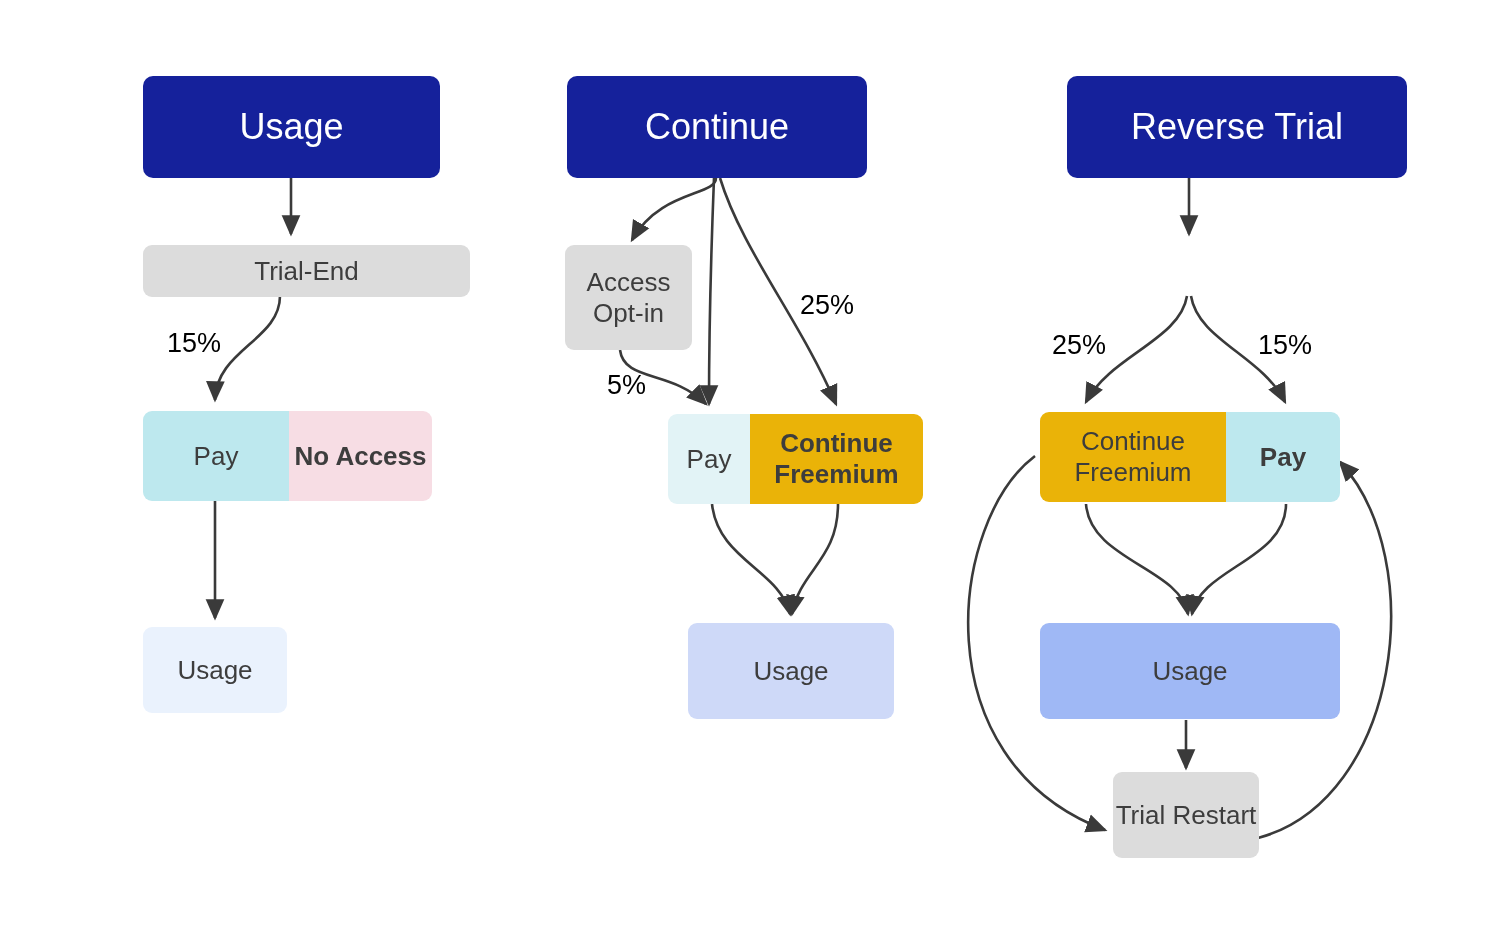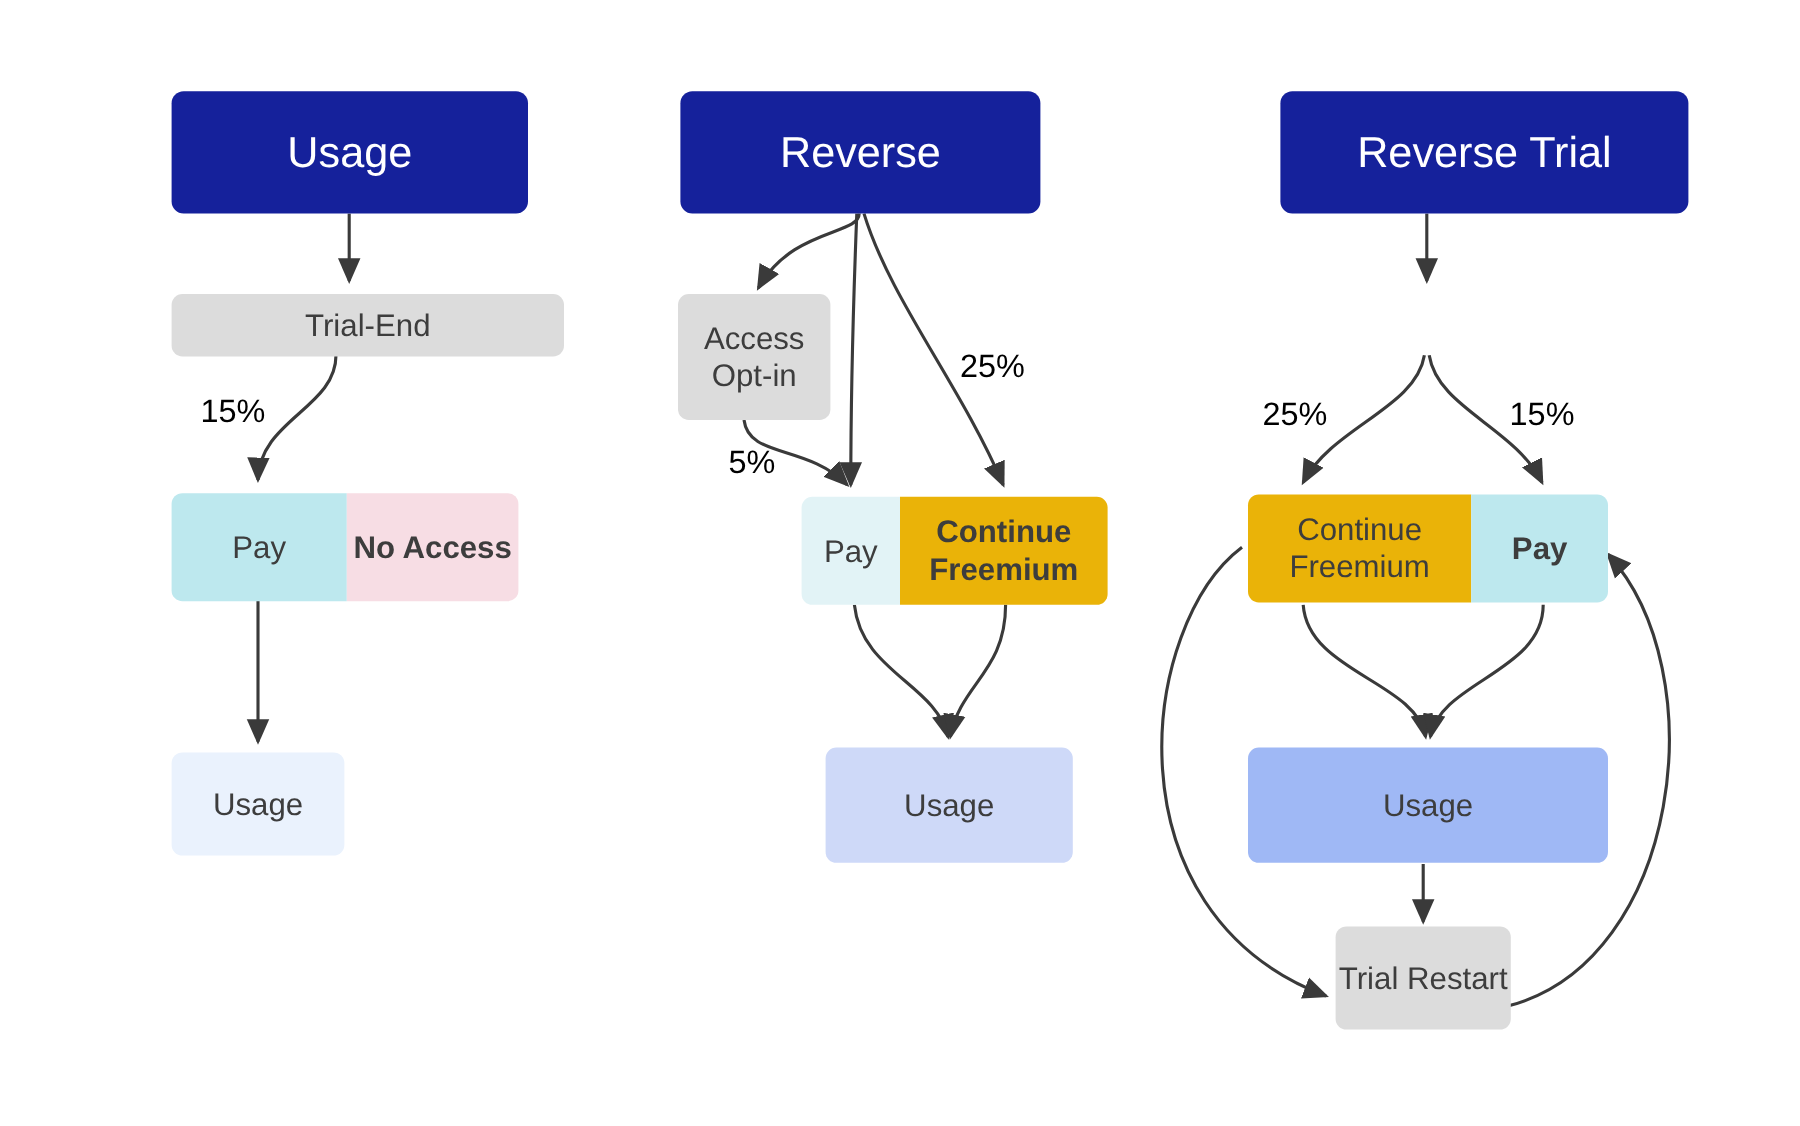--- a/index.html
+++ b/index.html
@@ -126,21 +126,21 @@
 
   <div class="node node-pink r-right" style="left:289px; top:411px; width:143px; height:90px;">
     <span>No Access</span>
   </div>
 
   <div class="node node-blue-pale r-all" style="left:143px; top:627px; width:144px; height:86px;">
     <span>Usage</span>
   </div>
 
   <div class="node node-header" style="left:567px; top:76px; width:300px; height:102px;">
-    <span>Reverse</span>
+    <span>Continue</span>
   </div>
 
   <div class="node node-gray r-all" style="left:565px; top:245px; width:127px; height:105px;">
     <span>Access Opt-in</span>
   </div>
 
   <div class="edge-label" style="left:607px; top:370px;">
     <span>5%</span>
   </div>
 

